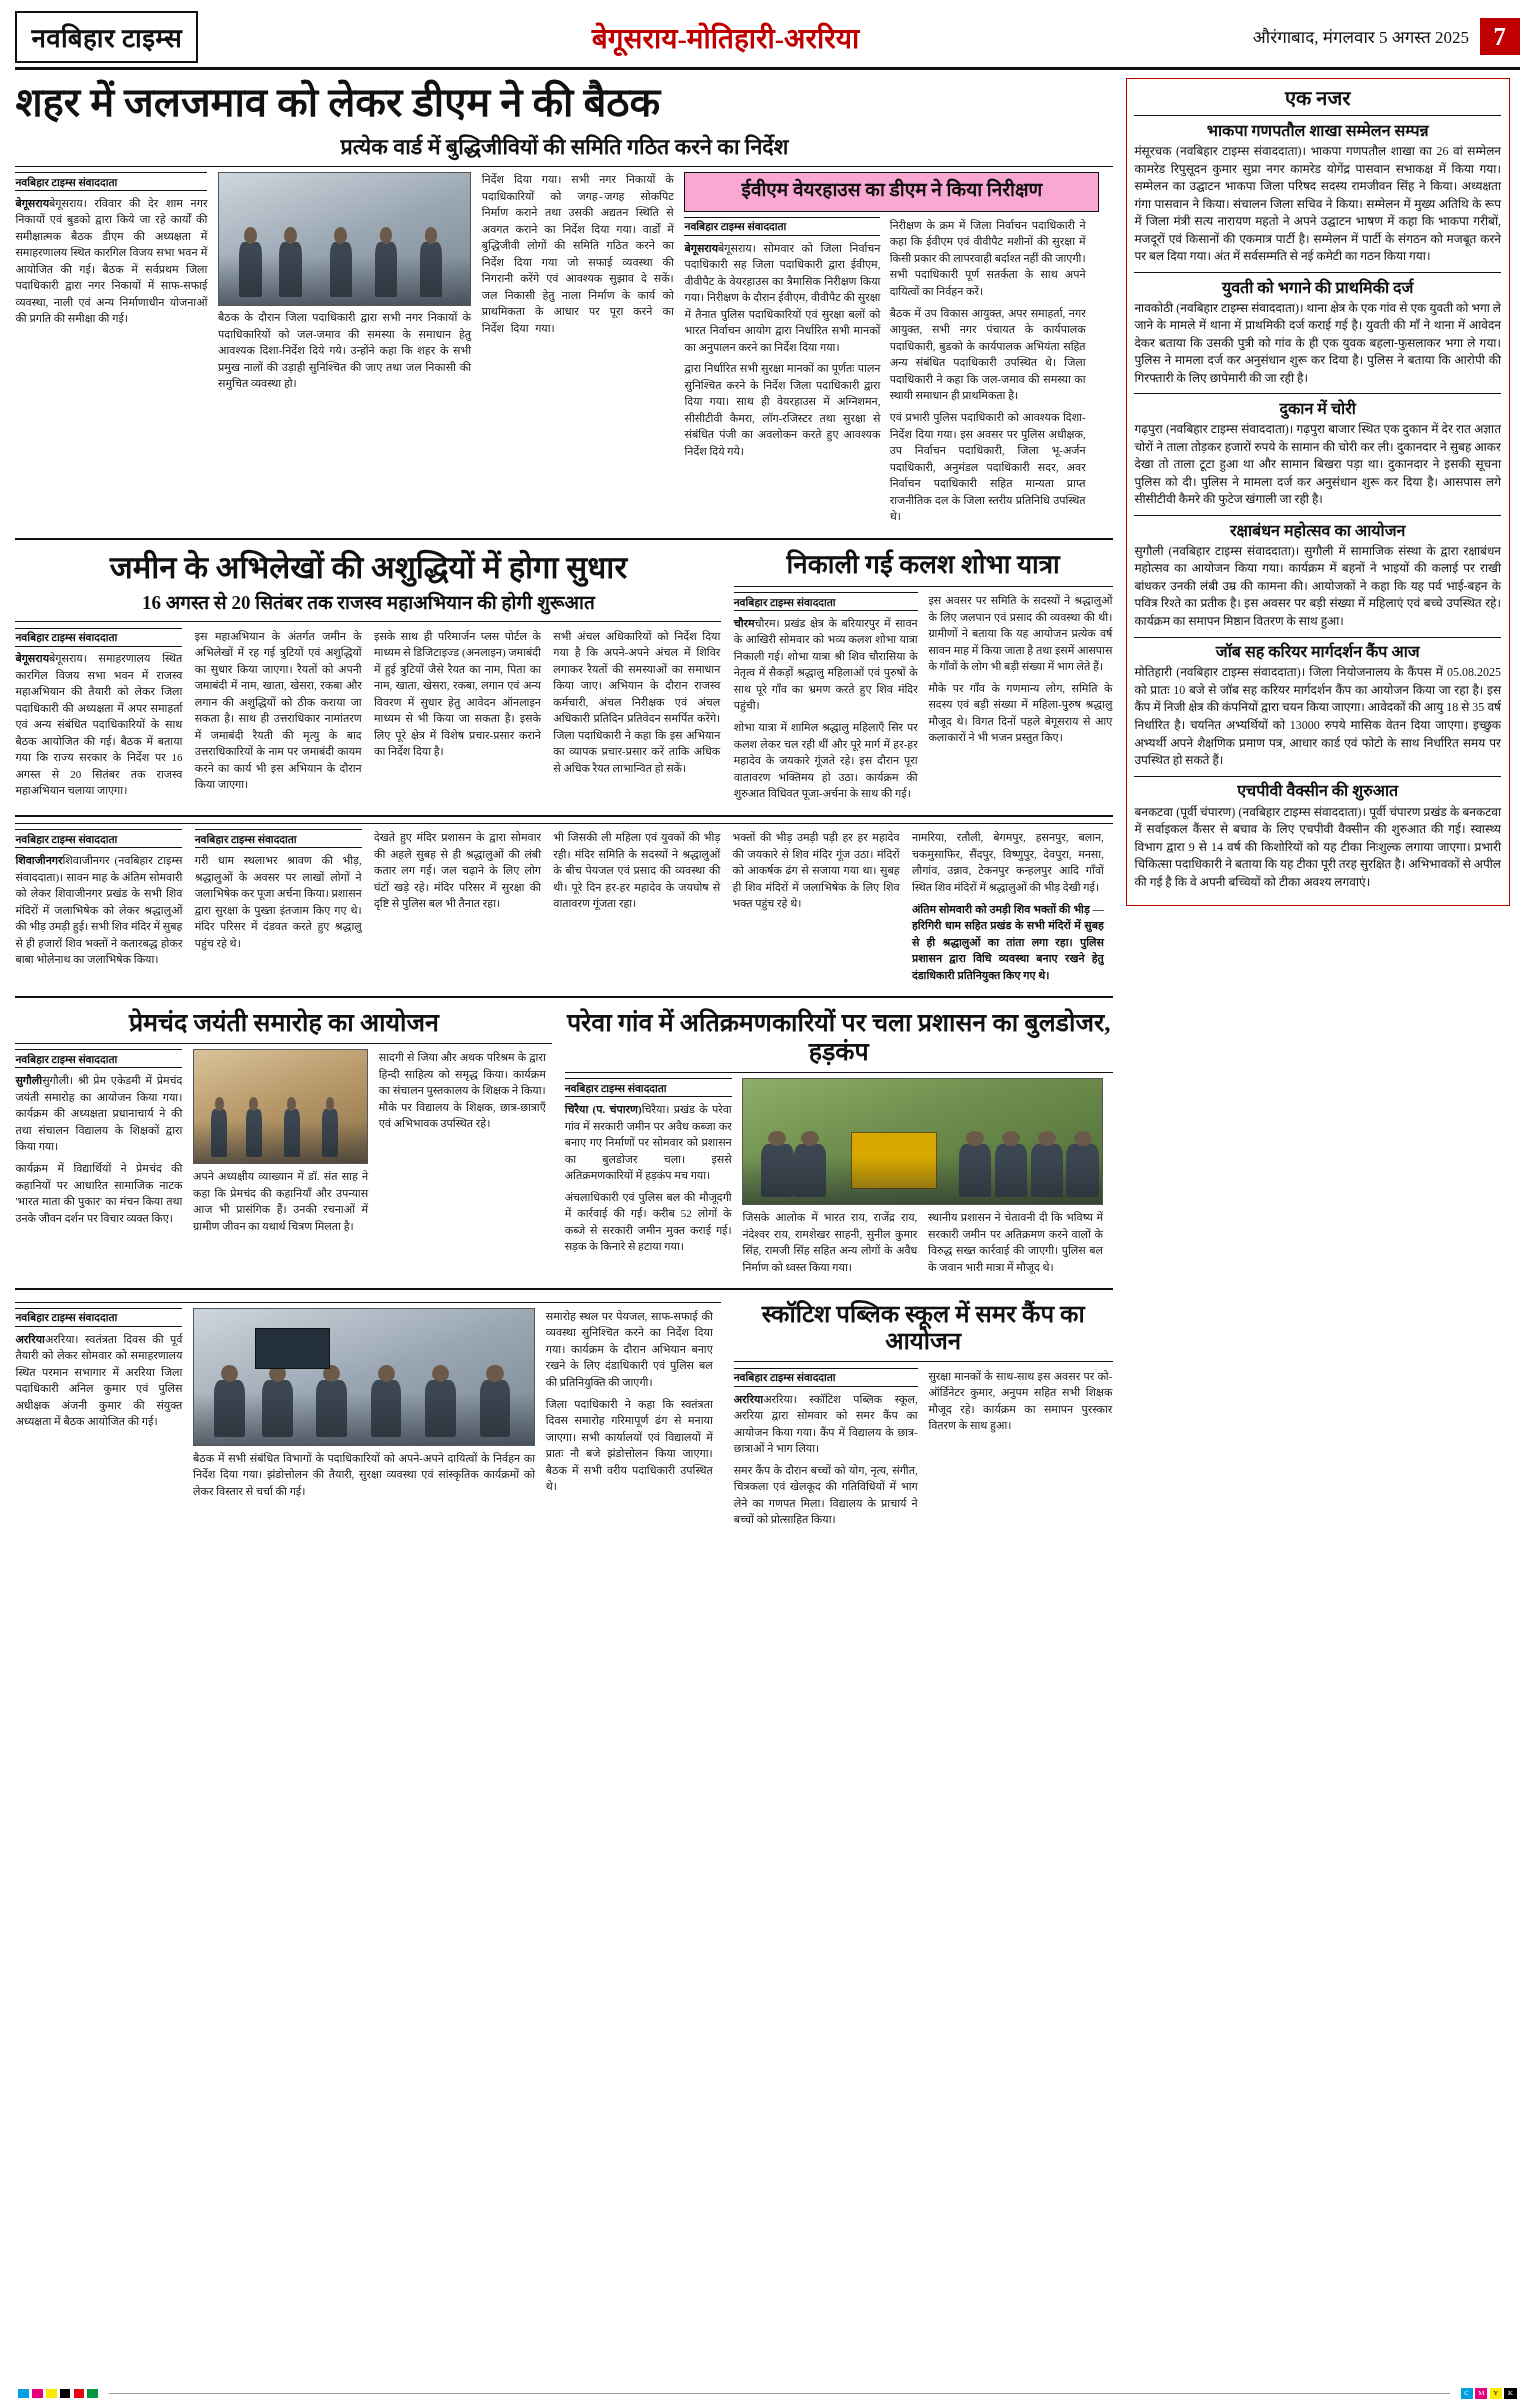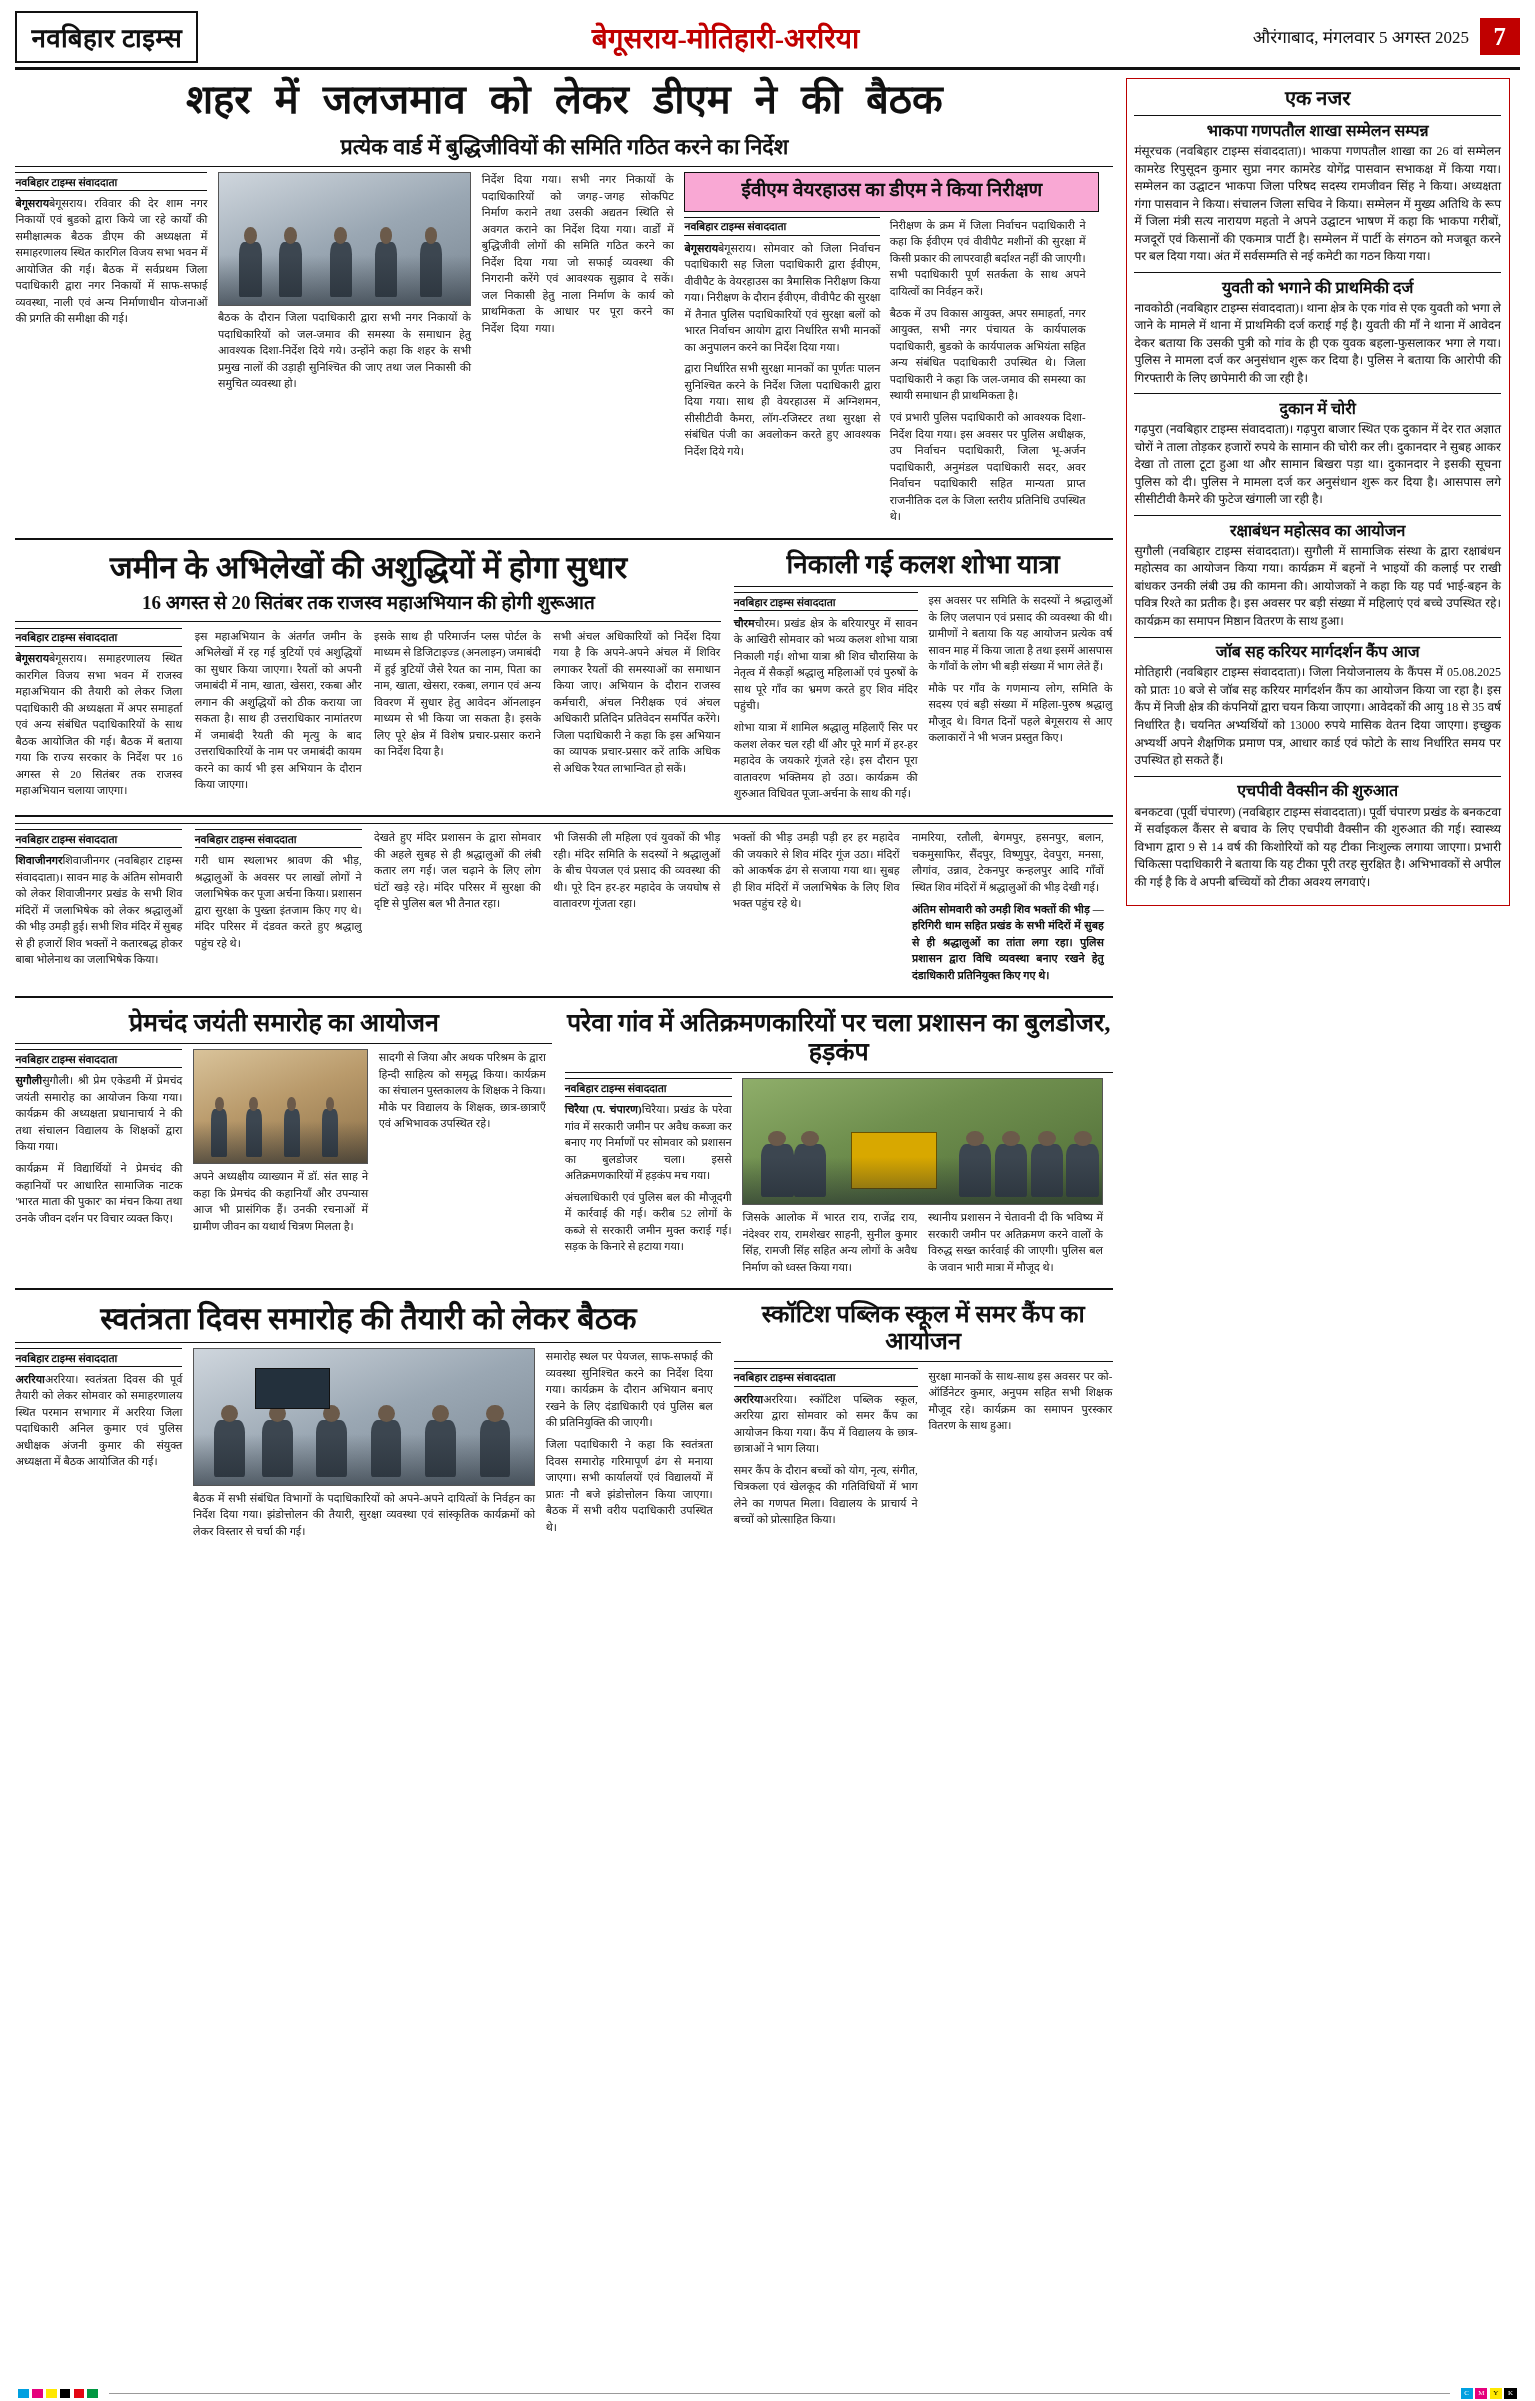--- a/index.html
+++ b/index.html
@@ -76,24 +76,22 @@
     border: 1.5px solid #b00;
     padding: 0 7.7px 7.7px 7.7px;
   }
 
   .rule-thick { border-top: 2.3px solid #111; margin: 7.7px 0 6.1px 0; }
   .rule-thin  { border-top: 0.8px solid #111; margin: 5.4px 0 5.4px 0; }
 
   h1.headline {
     font-size: 40px;
     font-weight: bold;
-    text-align: center;
     margin: 3.1px 0 4.6px 0;
     line-height: 1.12;
-    font-family: Liberation Mono, monospace;
   }
   h2.subhead {
     font-size: 21.5px;
     font-weight: bold;
     text-align: center;
     margin: 1.5px 0 6.1px 0;
   }
   h2.sec-headline {
     font-size: 31px;
     font-weight: bold;
@@ -397,21 +395,20 @@
               </div>
             </div>
           </div>
         </div>
       </div>
 
       <div class="rule-thick"></div>
 
       <div style="display:flex; gap:12.3px; align-items:flex-start;">
         <div style="width:706px;">
-          <h2 class="sec-headline">स्वतंत्रता दिवस समारोह की तैयारी को लेकर बैठक</h2>
           <div class="rule-thin"></div>
           <div style="display:flex; gap:10.7px;">
             <div style="width:167px;">
               <div class="byline">नवबिहार टाइम्स संवाददाता</div>
               <p class="body"><span class="lead">अररिया</span><span>अररिया। स्वतंत्रता दिवस की पूर्व तैयारी को लेकर सोमवार को समाहरणालय स्थित परमान सभागार में अररिया जिला पदाधिकारी अनिल कुमार एवं पुलिस अधीक्षक अंजनी कुमार की संयुक्त अध्यक्षता में बैठक आयोजित की गई।</span></p>
             </div>
             <div style="width:342px;">
               <div class="photo indoor" style="width:342px;height:138px;">
                 <div class="fig" style="left:6%"></div>
                   <div class="fig" style="left:20%"></div>

